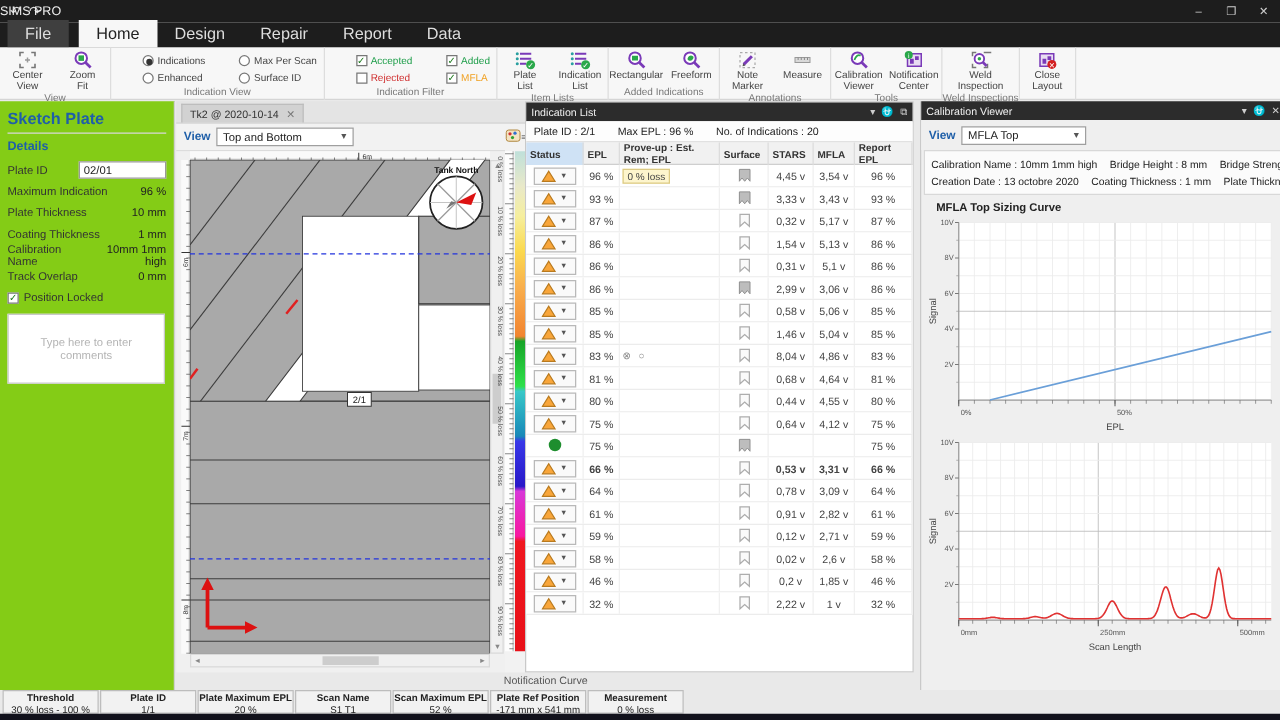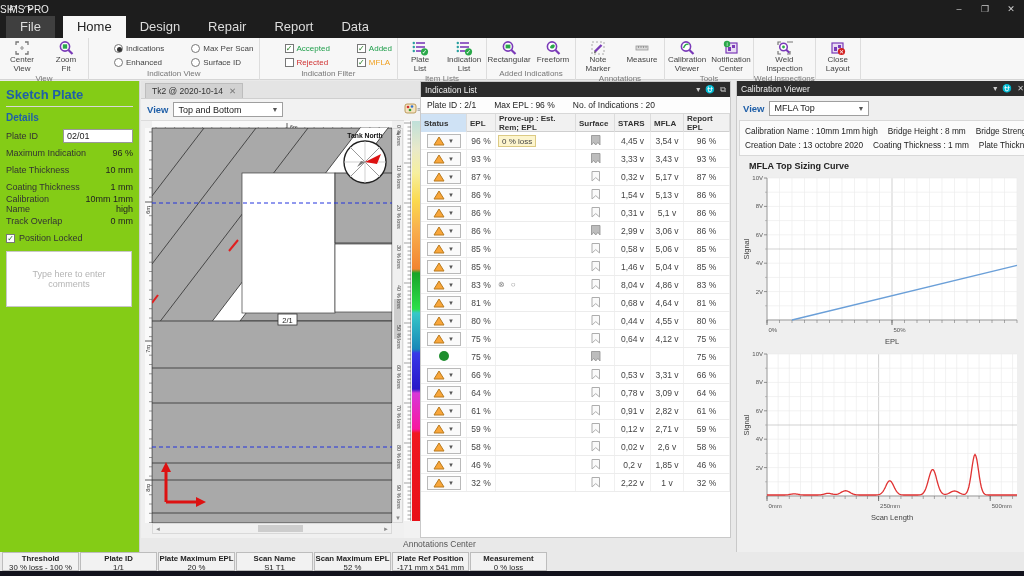--- a/index.html
+++ b/index.html
@@ -943,21 +943,21 @@
           <div style="justify-content:flex-start;"></div>
           <div>
             <svg width="13" height="13">
               <path d="M2.5 1.5 H11 V11 L8.9 8.4 6.75 11 4.6 8.4 2.5 11 Z" fill="#bdbdbd" stroke="#8f8f8f" stroke-width="0.8"></path>
             </svg>
           </div>
           <div></div>
           <div></div>
           <div>75 %</div>
         </div>
-        <div class="trow" style="grid-template-columns: 46px 29px 80px 39px 36px 33px 46px;">
+        <div class="trow" style="grid-template-columns: 46px 29px 80px 39px 36px 33px 46px; font-weight: bold;">
           <div>
             <span class="statusbtn">
               <svg width="12" height="10">
                 <path d="M6 1 L11 9 H1 Z" fill="#f9a63a" stroke="#b97a1e" stroke-width="1"></path>
               </svg>
               <span style="font-size:6px;color:#555;">▼</span>
             </span>
           </div>
           <div>66 %</div>
           <div style="justify-content:flex-start;"></div>
@@ -1275,21 +1275,21 @@
         <text x="139.10714285714286" y="160" font-size="6" fill="#555">250mm</text>
         <line x1="249.21428571428572" y1="148" x2="249.21428571428572" y2="153" stroke="#555" stroke-width="0.8"></line>
         <text x="250.71428571428572" y="160" font-size="6" fill="#555">500mm</text>
         <text x="151" y="172" font-size="7.5" fill="#444" text-anchor="middle">Scan Length</text>
         <text x="8" y="77" font-size="7.5" fill="#444" text-anchor="middle" transform="rotate(-90 8 77)">Signal</text>
         <polyline points="26.0,147.0 26.9,147.0 27.8,147.0 28.7,147.0 29.6,147.0 30.5,147.0 31.4,147.0 32.3,147.0 33.1,147.0 34.0,147.0 34.9,147.0 35.8,147.0 36.7,147.0 37.6,147.0 38.5,147.0 39.4,147.0 40.3,147.0 41.2,147.0 42.1,147.0 43.0,147.0 43.9,147.0 44.8,146.9 45.6,146.9 46.5,146.8 47.4,146.7 48.3,146.5 49.2,146.4 50.1,146.2 51.0,146.1 51.9,145.9 52.8,145.9 53.7,145.9 54.6,145.9 55.5,146.1 56.4,146.2 57.3,146.4 58.1,146.5 59.0,146.7 59.9,146.8 60.8,146.9 61.7,146.9 62.6,147.0 63.5,147.0 64.4,147.0 65.3,147.0 66.2,147.0 67.1,147.0 68.0,147.0 68.9,147.0 69.8,147.0 70.6,147.0 71.5,147.0 72.4,147.0 73.3,147.0 74.2,147.0 75.1,147.0 76.0,147.0 76.9,147.0 77.8,146.9 78.7,146.9 79.6,146.8 80.5,146.6 81.4,146.5 82.3,146.3 83.1,146.0 84.0,145.8 84.9,145.6 85.8,145.4 86.7,145.3 87.6,145.3 88.5,145.4 89.4,145.6 90.3,145.8 91.2,146.0 92.1,146.2 93.0,146.3 93.9,146.4 94.8,146.4 95.6,146.3 96.5,146.1 97.4,145.8 98.3,145.4 99.2,145.0 100.1,144.4 101.0,143.9 101.9,143.5 102.8,143.1 103.7,142.8 104.6,142.7 105.5,142.8 106.4,143.1 107.3,143.5 108.1,143.9 109.0,144.4 109.9,145.0 110.8,145.4 111.7,145.9 112.6,146.2 113.5,146.5 114.4,146.6 115.3,146.8 116.2,146.9 117.1,146.9 118.0,147.0 118.9,147.0 119.8,147.0 120.6,147.0 121.5,147.0 122.4,147.0 123.3,147.0 124.2,147.0 125.1,147.0 126.0,147.0 126.9,147.0 127.8,147.0 128.7,147.0 129.6,147.0 130.5,147.0 131.4,147.0 132.3,147.0 133.1,147.0 134.0,147.0 134.9,147.0 135.8,146.9 136.7,146.8 137.6,146.7 138.5,146.4 139.4,146.0 140.3,145.3 141.2,144.4 142.1,143.3 143.0,141.8 143.9,140.1 144.8,138.2 145.6,136.4 146.5,134.8 147.4,133.5 148.3,132.9 149.2,132.9 150.1,133.5 151.0,134.8 151.9,136.4 152.8,138.2 153.7,140.1 154.6,141.8 155.5,143.3 156.4,144.4 157.3,145.3 158.1,146.0 159.0,146.4 159.9,146.7 160.8,146.8 161.7,146.9 162.6,147.0 163.5,147.0 164.4,147.0 165.3,147.0 166.2,147.0 167.1,147.0 168.0,147.0 168.9,147.0 169.8,147.0 170.6,147.0 171.5,147.0 172.4,147.0 173.3,147.0 174.2,147.0 175.1,147.0 176.0,147.0 176.9,147.0 177.8,146.9 178.7,146.8 179.6,146.7 180.5,146.4 181.4,145.9 182.3,145.1 183.1,144.0 184.0,142.4 184.9,140.3 185.8,137.6 186.7,134.5 187.6,131.2 188.5,127.9 189.4,125.0 190.3,122.8 191.2,121.6 192.1,121.6 193.0,122.8 193.9,125.0 194.8,127.9 195.6,131.2 196.5,134.5 197.4,137.6 198.3,140.2 199.2,142.4 200.1,143.9 201.0,145.1 201.9,145.8 202.8,146.2 203.7,146.3 204.6,146.3 205.5,146.2 206.4,145.9 207.3,145.5 208.1,145.1 209.0,144.6 209.9,144.1 210.8,143.7 211.7,143.3 212.6,143.1 213.5,143.0 214.4,143.1 215.3,143.3 216.2,143.7 217.1,144.1 218.0,144.6 218.9,145.1 219.8,145.5 220.6,145.9 221.5,146.2 222.4,146.3 223.3,146.3 224.2,146.1 225.1,145.4 226.0,144.2 226.9,142.1 227.8,139.0 228.7,134.7 229.6,129.3 230.5,123.2 231.4,116.9 232.3,111.5 233.1,107.9 234.0,106.5 234.9,107.9 235.8,111.5 236.7,117.0 237.6,123.2 238.5,129.3 239.4,134.7 240.3,139.0 241.2,142.1 242.1,144.2 243.0,145.5 243.9,146.3 244.8,146.7 245.6,146.9 246.5,146.9 247.4,147.0 248.3,147.0 249.2,147.0 250.1,147.0 251.0,147.0 251.9,147.0 252.8,147.0 253.7,147.0 254.6,147.0 255.5,147.0 256.4,147.0 257.3,147.0 258.1,147.0 259.0,147.0 259.9,147.0 260.8,147.0 261.7,147.0 262.6,147.0 263.5,147.0 264.4,147.0 265.3,147.0 266.2,147.0 267.1,147.0 268.0,147.0 268.9,147.0 269.8,147.0 270.6,147.0 271.5,147.0 272.4,147.0 273.3,147.0 274.2,147.0 275.1,147.0 276.0,147.0" fill="none" stroke="#e03232" stroke-width="1.3"></polyline>
       </svg>
   </div>
 
   <div class="notifrow">
-    <span>Annotations Center</span>
+    <span>Notification Curve</span>
   </div>
 
   <div class="statusbar" id="statusbar">
       <div class="sb-cell">
         <div class="l">Threshold</div>
         <div class="v">30 % loss - 100 % loss</div>
       </div>
       <div class="sb-cell">
         <div class="l">Plate ID</div>
         <div class="v">1/1</div>

